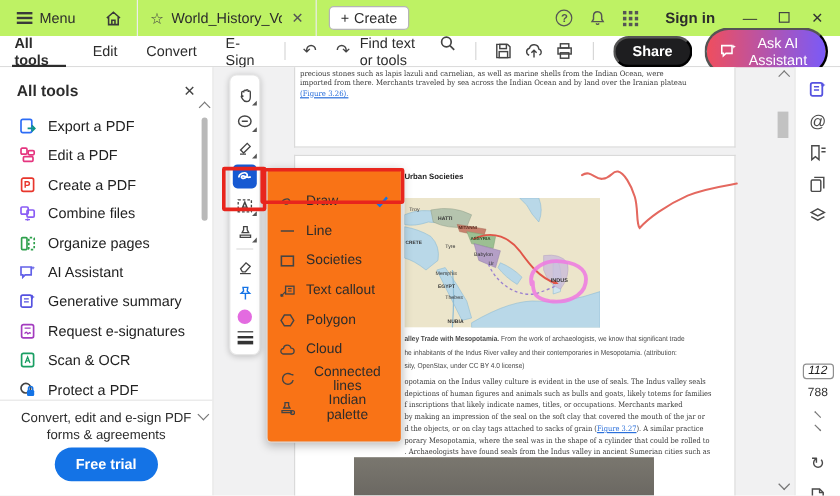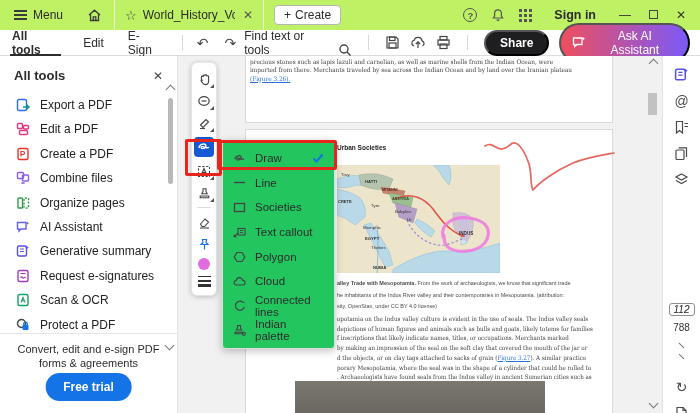--- a/index.html
+++ b/index.html
@@ -26,21 +26,21 @@
   .maxbox { width:9px; height:9px; border:1.2px solid #444; }
 
   
   .toolbar2 { position:absolute; left:0; top:30px; width:700px; height:26px; background:#fff; border-bottom:1px solid #dcdcdc; display:flex; align-items:center; font-size:12px; }
   .nav-tab { padding:0 12px; height:26px; display:flex; align-items:center; position:relative; color:#2c2c2c; }
   .nav-tab.active { font-weight:bold; }
   .nav-tab.active::after { content:""; position:absolute; left:10px; right:10px; bottom:0; height:2px; background:#2c2c2c; }
   .vsep { width:1px; height:15px; background:#d7d7d7; margin:0 6px; }
   .uglyph { font-family:"DejaVu Sans",sans-serif; font-size:14px; color:#444; padding:0 8px; }
   .tb2-right { margin-left:auto; display:flex; align-items:center; gap:10px; padding-right:10px; }
-  .findtxt { display:flex; align-items:flex-end; gap:6px; color:#2c2c2c; }
+  .findtxt { display:flex; align-items:flex-start; gap:6px; color:#2c2c2c; }
   .pill-share { background:#1e1e20; color:#fff; border-radius:999px; padding:4px 14px; font-size:12px; font-weight:bold; }
   .pill-ai { background:linear-gradient(90deg,#ef4e5e,#7a5af8); color:#fff; border-radius:999px; padding:4px 11px; font-size:12px; font-weight:normal; display:flex; align-items:center; gap:6px; }
 
   
   .content { position:absolute; left:0; top:56px; width:700px; height:357px; background:#f1f1f2; }
 
   
   .sidebar { position:absolute; left:0; top:0; width:178px; height:357px; background:#fff; border-right:1px solid #e3e3e3; z-index:6; }
   .sb-head { display:flex; align-items:center; padding:12px 14px 8px; }
   .sb-title { font-weight:bold; font-size:13px; }
@@ -75,21 +75,21 @@
   .vt-sel { width:20px; height:20px; background:#1659d2; border-radius:4px; display:flex; align-items:center; justify-content:center; }
   .vt-div { width:14px; height:1px; background:#dcdcdc; }
   .colordot { width:12px; height:12px; border-radius:50%; background:#e36be0; }
   .thick { display:flex; flex-direction:column; gap:2.5px; width:13px; }
   .thick div { background:#333; }
 
   
   .redbox { position:absolute; border:3px solid #e8251d; border-radius:2px; z-index:9; pointer-events:none; }
 
   
-  .ctxmenu { position:absolute; left:222px; top:84px; width:113px; background:#22c55e; border:1px solid #ddd; border-radius:4px; box-shadow:0 2px 8px rgba(0,0,0,.25); padding:5px 0; z-index:8; }
+  .ctxmenu { position:absolute; left:222px; top:84px; width:113px; background:#f97316; border:1px solid #ddd; border-radius:4px; box-shadow:0 2px 8px rgba(0,0,0,.25); padding:15px 0; z-index:8;text-align:center; }
   .mi { display:flex; align-items:center; gap:9px; height:24.6px; padding:0 10px; font-size:11.5px; color:#2c2c2c; }
   .mi .mcheck { margin-left:auto; }
 
   
   .mscroll { position:absolute; left:646px; top:0; width:14px; height:357px; }
   .mscroll .thumb { position:absolute; left:2px; top:37px; width:9px; height:22px; background:#c2c2c2; }
   .rail { position:absolute; left:662px; top:0; width:38px; height:357px; background:#fff; border-left:1px solid #e3e3e3; display:flex; flex-direction:column; align-items:center; }
   .rail-ic { width:18px; height:18px; display:flex; align-items:center; justify-content:center; margin-top:11px; color:#4a4a4a; }
   .pagebox { margin-top:116px; width:26px; height:18px; border:1px solid #8f8f8f; border-radius:3px; font-size:10px; text-align:center; font-family:"Liberation Sans",sans-serif; color:#222;font-style:italic; }
   .pagetotal { font-size:10px; color:#333; margin-top:6px; }
@@ -152,20 +152,21 @@
     <span class="signin">Sign in</span>
     <span class="winctl">—</span>
     <span class="winctl"><span class="maxbox" style="display:inline-block"></span></span>
     <span class="winctl">✕</span>
   </div>
 </div>
 
 <div class="toolbar2">
   <div class="nav-tab active">All tools</div>
   <div class="nav-tab">Edit</div>
+  <div class="nav-tab">Convert</div>
   <div class="nav-tab">E-Sign</div>
   <div class="vsep"></div>
   <span class="uglyph">↶</span>
   <span class="uglyph">↷</span>
   <div class="tb2-right">
     <div class="findtxt">
       <span>Find text or tools</span>
       <span>
         <svg width="14" height="14" viewBox="0 0 14 14" fill="none" stroke="#444" stroke-width="1.4">
             <circle cx="6" cy="6" r="4"></circle>

